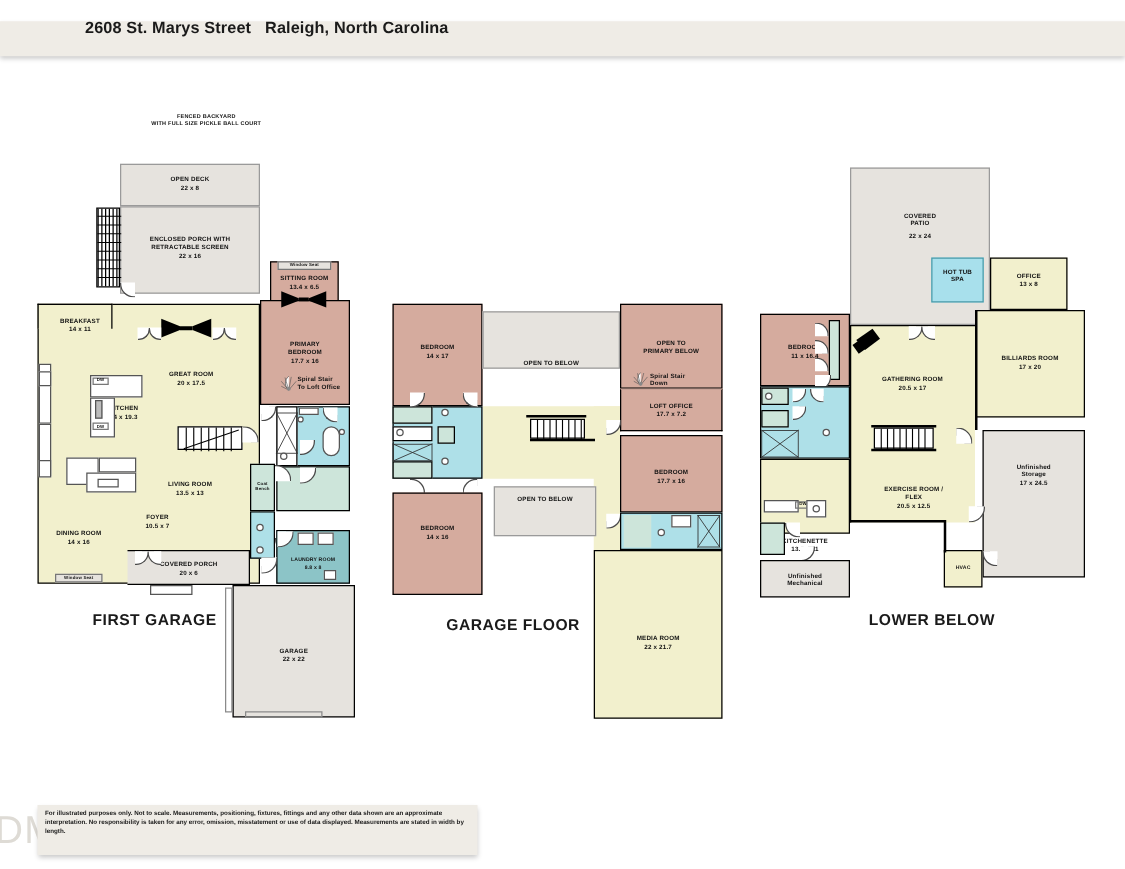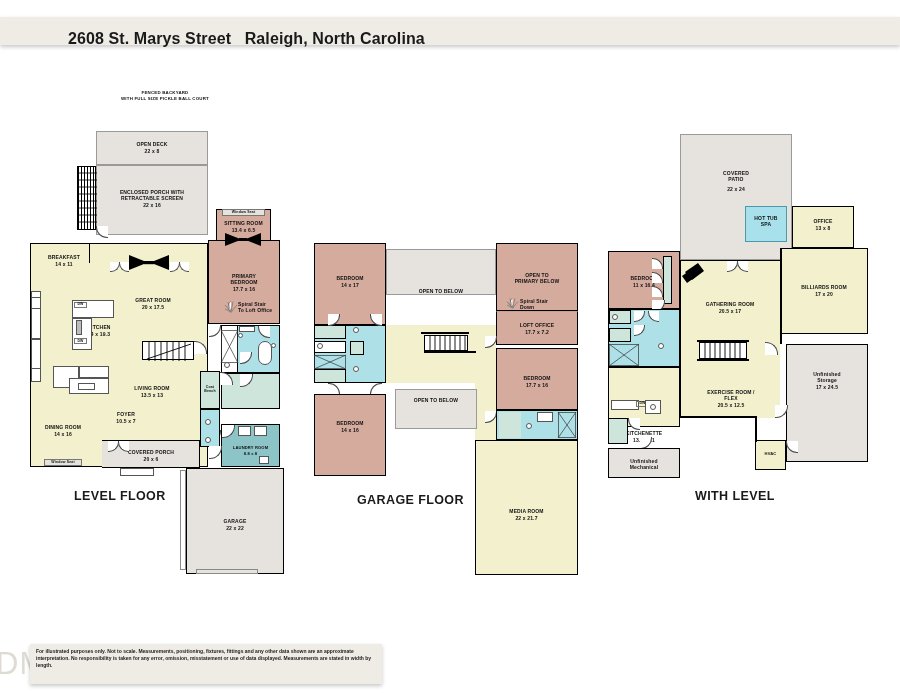--- a/index.html
+++ b/index.html
@@ -8,22 +8,22 @@
     font-family:"Liberation Sans","DejaVu Sans",sans-serif;
     color:#1a1a1a;
   }
   
   #header-bar{
     position:absolute;left:0;top:17px;width:900px;height:28px;
     background:#efece6;
     box-shadow:0 2px 4px rgba(0,0,0,0.22);
   }
   #header-title{
-    position:absolute;left:68px;top:30px;
-    font-size:16px;font-weight:bold;letter-spacing:0.1px;
+    position:absolute;left:68px;top:14px;
+    font-size:13px;font-weight:bold;letter-spacing:0.1px;
     white-space:pre;
   }
   
   #footer-bar{
     position:absolute;left:30px;top:644px;width:352px;height:40px;
     background:#efece6;box-shadow:0 2px 4px rgba(0,0,0,0.22);
   }
   #footer-text{
     position:absolute;left:36px;top:648px;width:340px;
     font-size:5.0px;line-height:7.2px;color:#1a1a1a;font-weight:bold;
@@ -260,21 +260,21 @@
   <div class="swing" style="left:108px;top:441px;width:10px;height:10px;border-radius:0 0 10px 0;border-width:0 0.9px 0.9px 0;"></div>
   <div class="swing" style="left:118px;top:441px;width:10px;height:10px;border-radius:0 0 0 10px;border-width:0 0 0.9px 0.9px;"></div>
   <div class="fx" style="left:120px;top:468px;width:34px;height:8px;"></div>
 
   <div class="rm" style="left:186px;top:468px;width:98px;height:106px;background:#e6e3de;border:1.6px solid #000;"></div>
   <div class="lbl" style="left:186px;top:518px;width:98px;">GARAGE</div>
   <div class="lbl" style="left:186px;top:525px;width:98px;">22 x 22</div>
   <div class="fx nofill" style="left:180px;top:470px;width:6px;height:100px;border-color:#8a8a8a;"></div>
   <div class="fx nofill" style="left:196px;top:569px;width:62px;height:5px;border-color:#8a8a8a;"></div>
 
-  <div class="floor-label" style="left:74px;top:489px;">LEVEL FLOOR</div>
+  <div class="floor-label" style="left:74px;top:489px;">FIRST GARAGE</div>
 </div>
 
 <div>
 
   <div class="rm" style="left:314px;top:243px;width:72px;height:82px;background:#d5ab9e;border:1.6px solid #000;"></div>
   <div class="lbl" style="left:314px;top:275px;width:72px;">BEDROOM</div>
   <div class="lbl" style="left:314px;top:282px;width:72px;">14 x 17</div>
 
   <div class="rm" style="left:386px;top:249px;width:110px;height:46px;background:#e6e3de;border:1.2px solid #9a9a9a;"></div>
   <div class="lbl" style="left:386px;top:288px;width:110px;">OPEN TO BELOW</div>
@@ -481,18 +481,18 @@
 Mechanical</div>
 
   <div class="rm" style="left:755px;top:440px;width:31px;height:30px;background:#f2f0cd;border:1.6px solid #000;"></div>
   <div class="lbl sm" style="left:755px;top:451px;width:31px;">HVAC</div>
   <div class="swing" style="left:786px;top:441px;width:11px;height:11px;border-radius:0 0 0 11px;border-width:0 0 0.9px 0.9px;"></div>
 
   <div class="wall" style="left:680px;top:416px;width:76px;height:2px;"></div>
   <div class="wall" style="left:755px;top:416px;width:2px;height:26px;"></div>
   <div class="wall" style="left:780px;top:248px;width:2px;height:96px;"></div>
 
-  <div class="floor-label" style="left:695px;top:489px;">WITH LEVEL</div>
+  <div class="floor-label" style="left:695px;top:489px;">LOWER BELOW</div>
 </div>
 
 <div id="watermark">DM</div>
 <div id="footer-bar"></div>
 <div id="footer-text">For illustrated purposes only. Not to scale. Measurements, positioning, fixtures, fittings and any other data shown are an approximate interpretation. No responsibility is taken for any error, omission, misstatement or use of data displayed. Measurements are stated in width by length.</div>
 
 </body></html>

